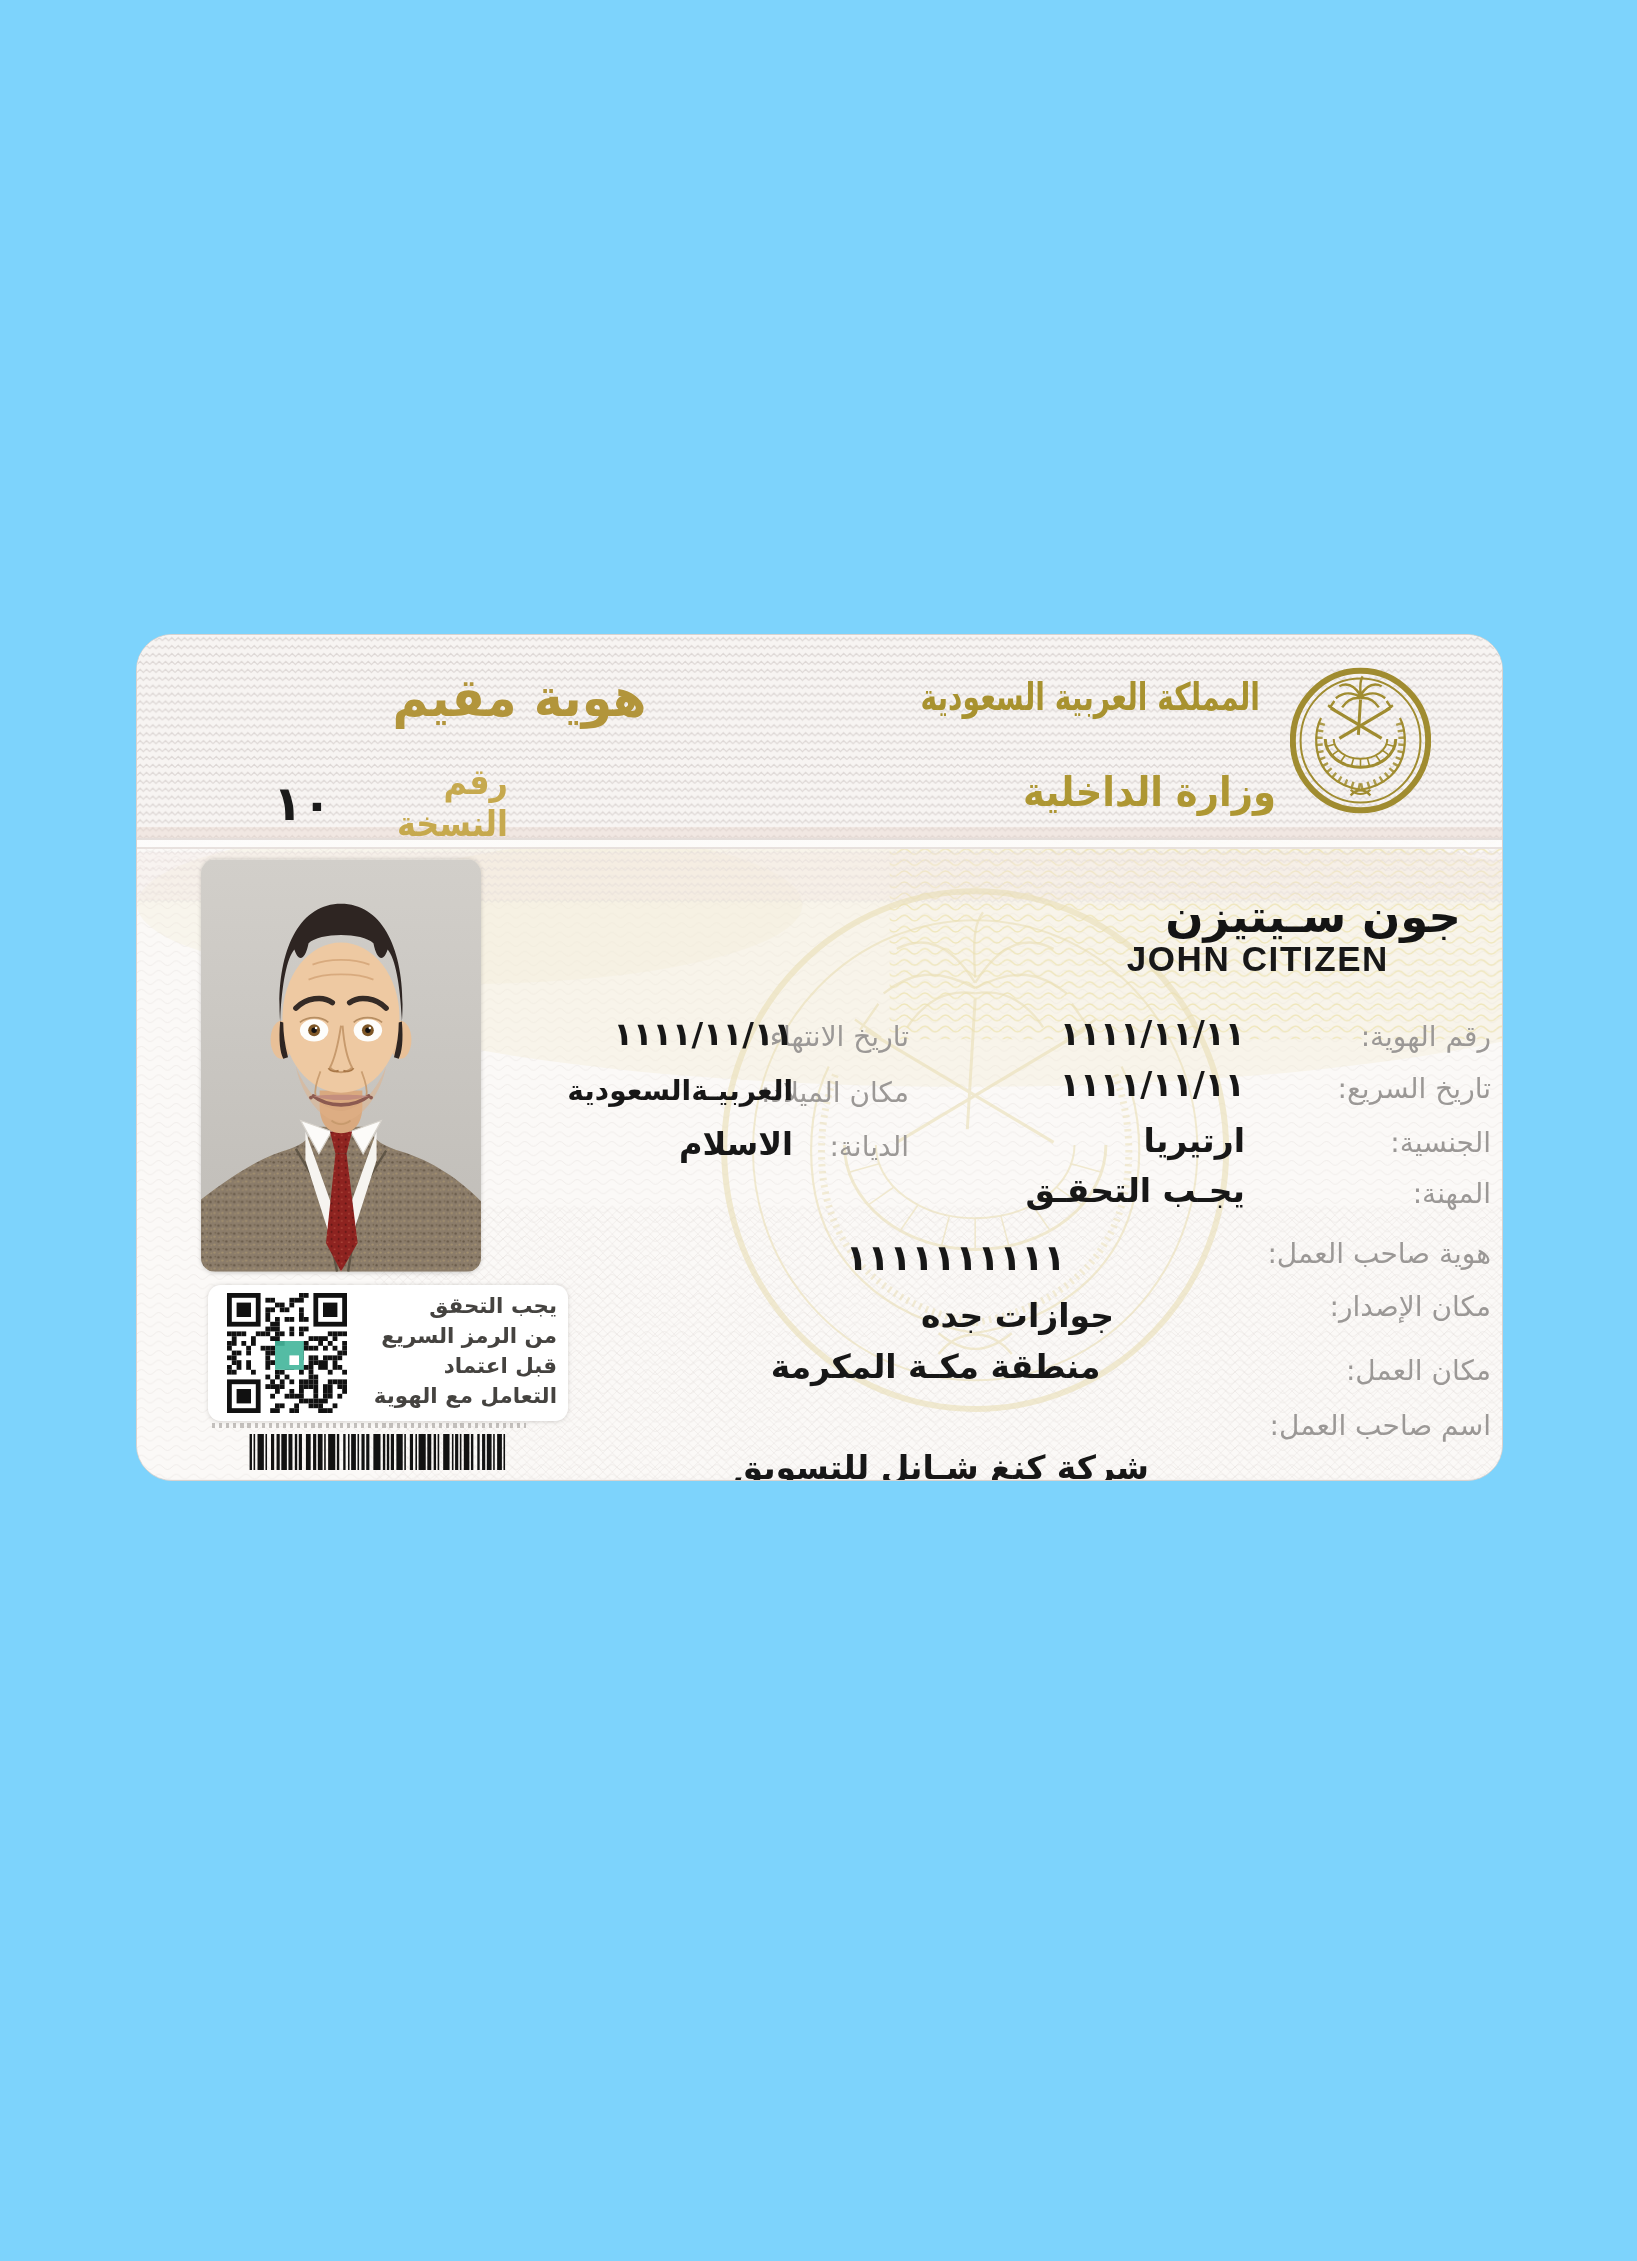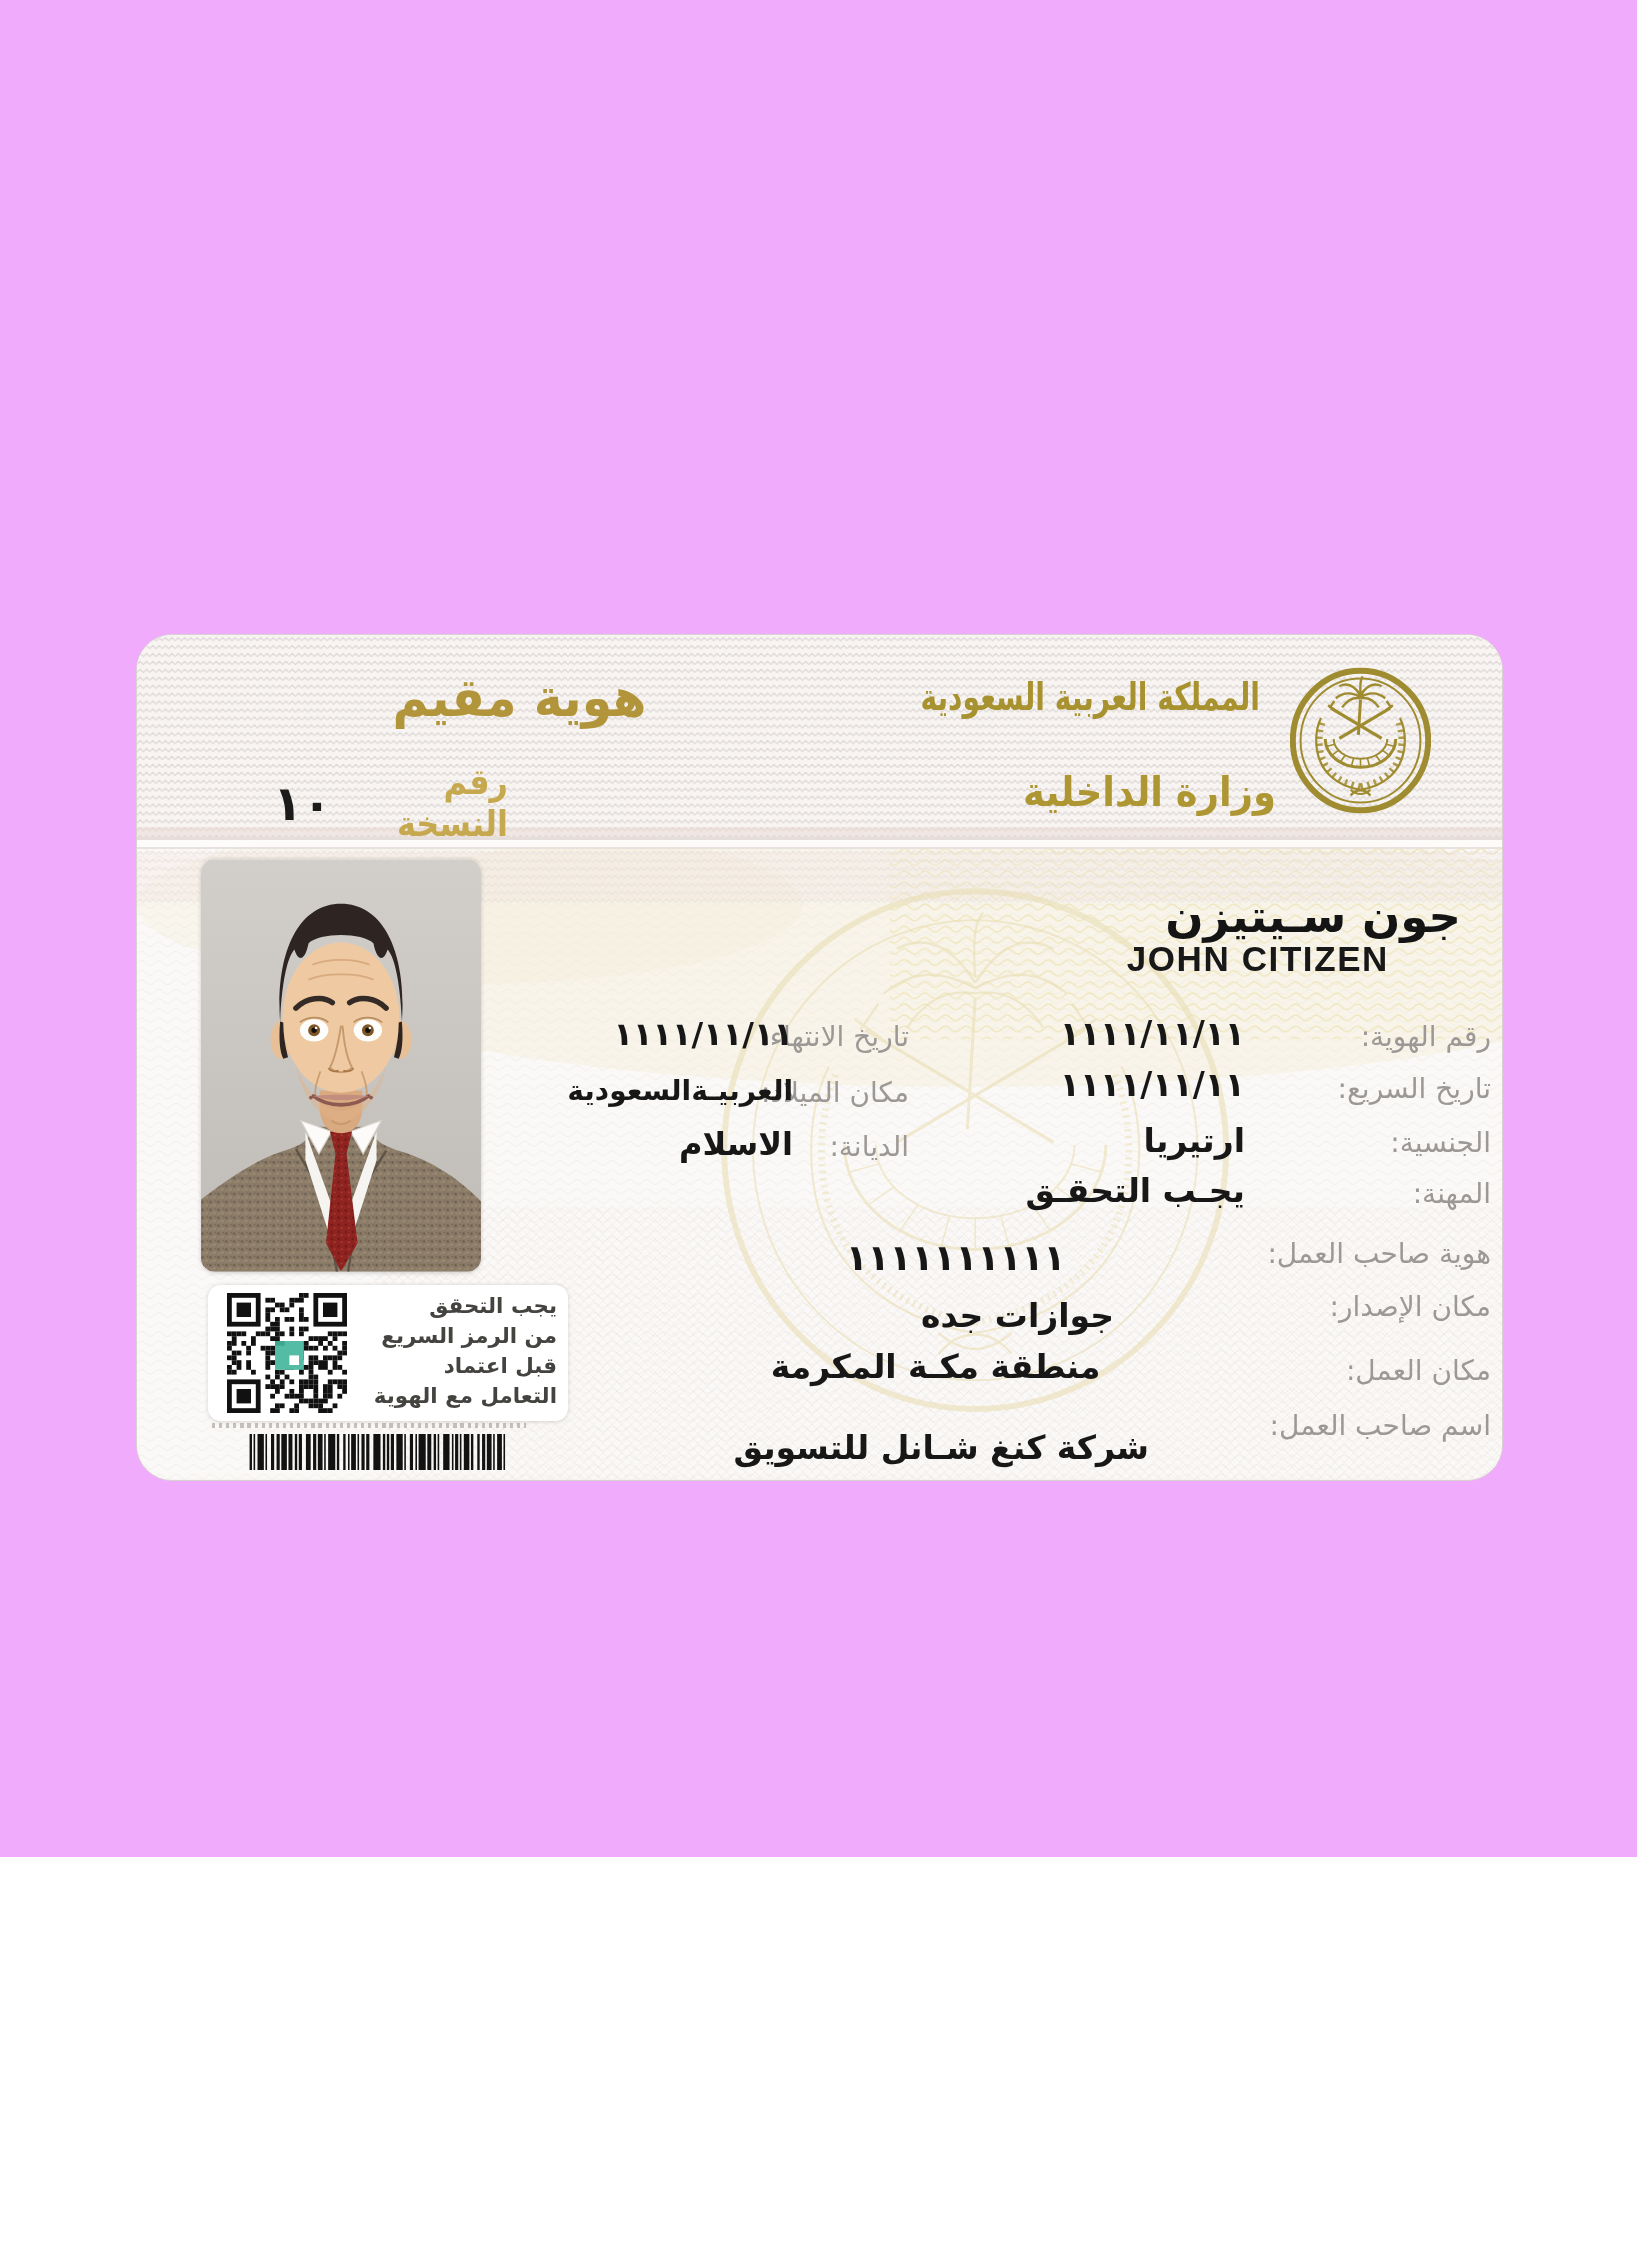--- a/index.html
+++ b/index.html
@@ -1,16 +1,16 @@
 <!DOCTYPE html>
 <html lang="ar" style="font-size:12.7px"><head>
 <meta charset="utf-8">
 <style>
   html,body{margin:0;padding:0;background:#ffffff;}
-  .stage{position:relative;width:1638px;height:1857px;background:#f0abfc;overflow:hidden;
+  .stage{position:relative;width:1638px;height:2261px;background:#7dd3fc;overflow:hidden;
          font-family:"DejaVu Sans",sans-serif;text-decoration:underline;}
   .card{position:absolute;left:136px;top:634px;width:1365px;height:845px;
         background:#FBF9F7;border:1.6px solid #D8D3D0;border-radius:36px;overflow:hidden;
         box-shadow: inset 0 -9.5px 17.4px rgba(120,112,104,.20), inset 0 2.4px 6.3px rgba(255,255,255,.85);}
   .bg{position:absolute;left:0;top:0;width:1365px;height:845px;}
   .divider{position:absolute;left:0;top:203px;width:1365px;height:11px;
            background:linear-gradient(#E2DBD8 0 1.6px,#FDFCFB 1.6px 9.5px,#E6DFDC 9.5px 11px);opacity:.9;}
   .title{position:absolute;left:224px;top:35px;width:317px;text-align:center;
          font-size:49px;font-weight:bold;color:#B2953B;transform:scaleY(1.08);}
   .version{position:absolute;left:136px;top:130px;width:235px;display:flex;
@@ -33,21 +33,21 @@
   .val{position:absolute;font-size:33px;font-weight:bold;color:#171717;direction:rtl;
        white-space:nowrap;line-height:1;}
   .lA{right:11px;}
   .lb1{top:388px;} .lb2{top:440px;} .lb3{top:494px;} .lb4{top:545px;}
   .lb5{top:605px;} .lb6{top:658px;} .lb7{top:722px;} .lb8{top:777px;}
   .vA14{right:257px;}
   .va1{top:382px;} .va2{top:433px;} .va3{top:489px;} .va4{top:539px;}
   .va5{top:605px;left:680px;width:277px;text-align:center;font-size:36px;}
   .va6{top:664px;left:742px;width:277px;text-align:center;}
   .va7{top:715px;left:632px;width:333px;text-align:center;}
-  .va8{top:796px;left:616px;width:396px;text-align:center;}
+  .va8{top:816px;left:616px;width:396px;text-align:center;}
   .lB{right:593px;}
   .mb1{top:388px;} .mb2{top:444px;} .mb3{top:498px;}
   .vB{right:709px;}
   .vb1{top:383px;font-size:32px;} .vb2{top:442px;font-size:28px;} .vb3{top:493px;font-size:32px;}
   .qrbox{position:absolute;left:71px;top:650px;width:315px;height:136px;background:#ffffff;
          border-radius:12.7px;box-shadow:0 0.8px 4px rgba(60,55,50,.18);padding-left:45px;}
   .qr{position:absolute;left:19px;top:8px;width:120px;height:120px;}
   .qrnote{position:absolute;right:11px;top:6.3px;text-align:right;direction:rtl;
           font-size:21.4px;font-weight:bold;color:#454340;line-height:30px;}
   .microtext{position:absolute;left:75px;top:788px;width:314px;height:4.8px;opacity:.55;

